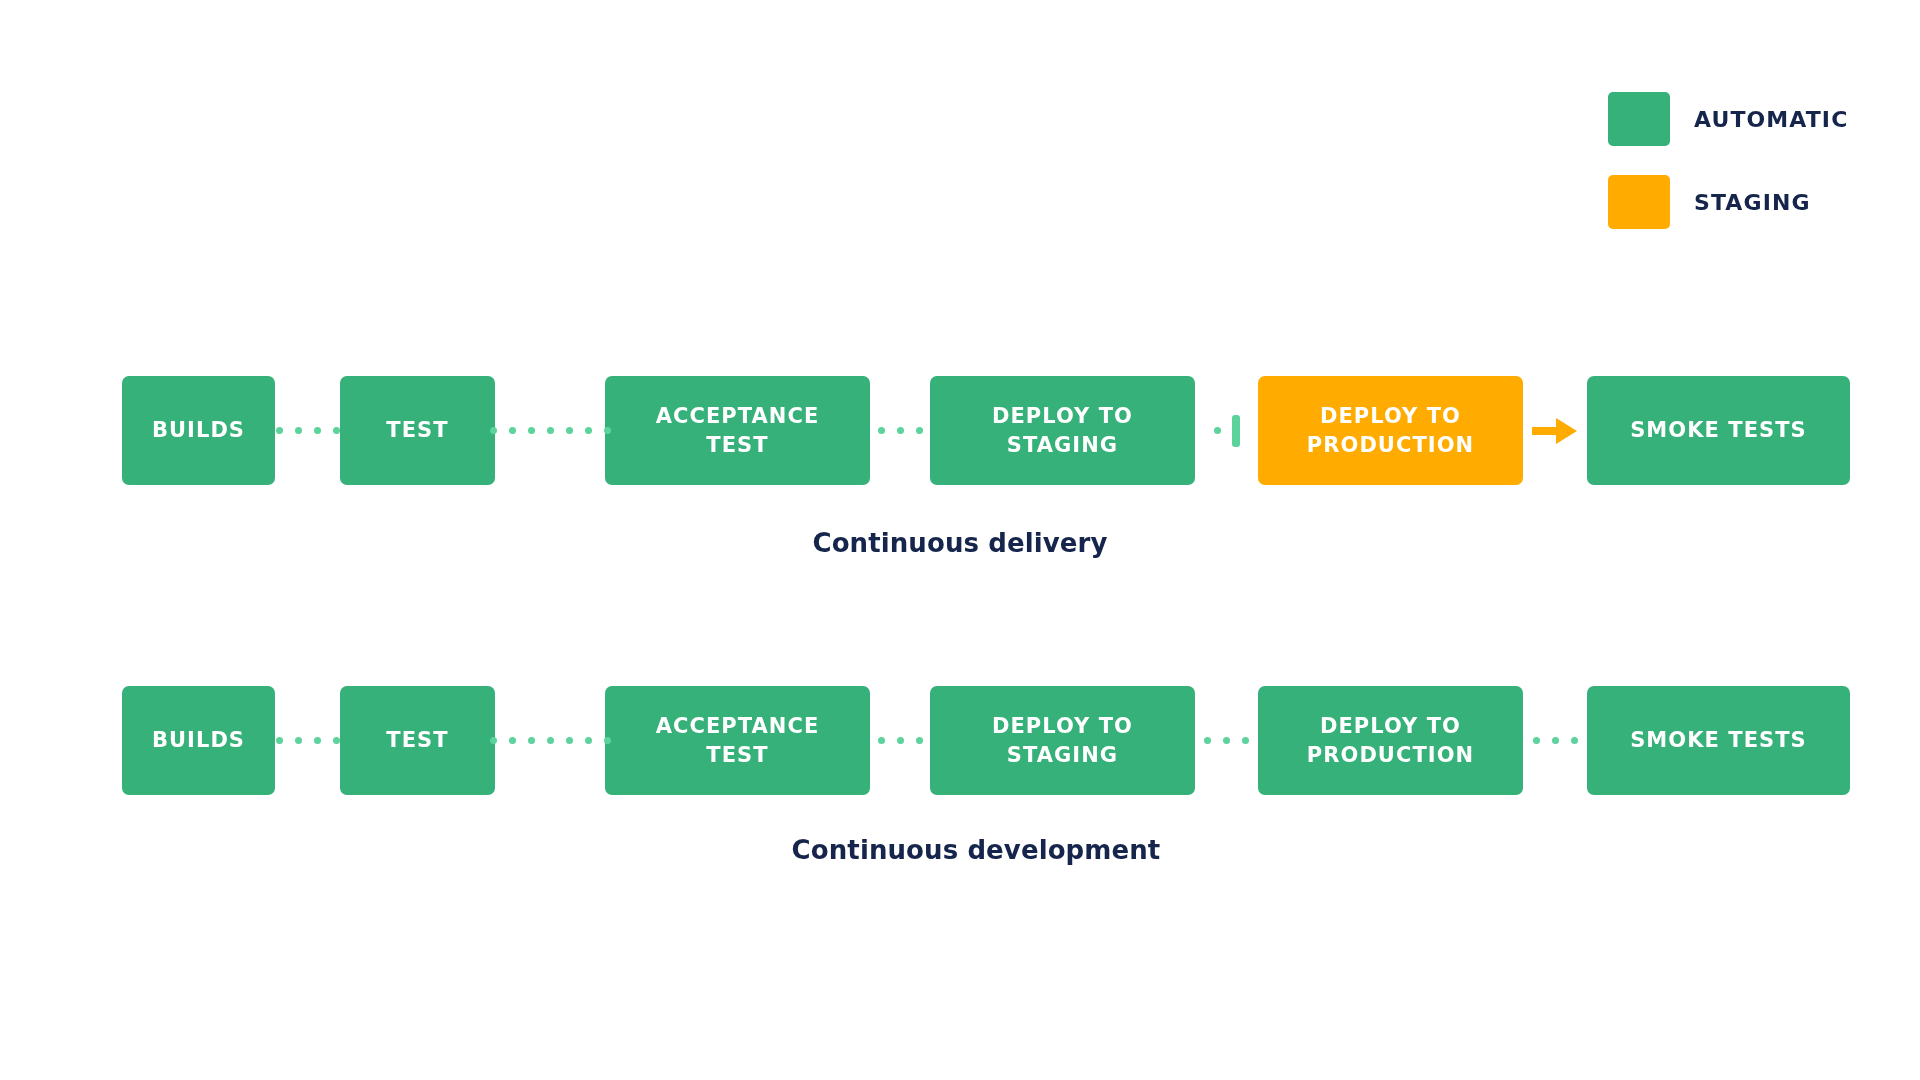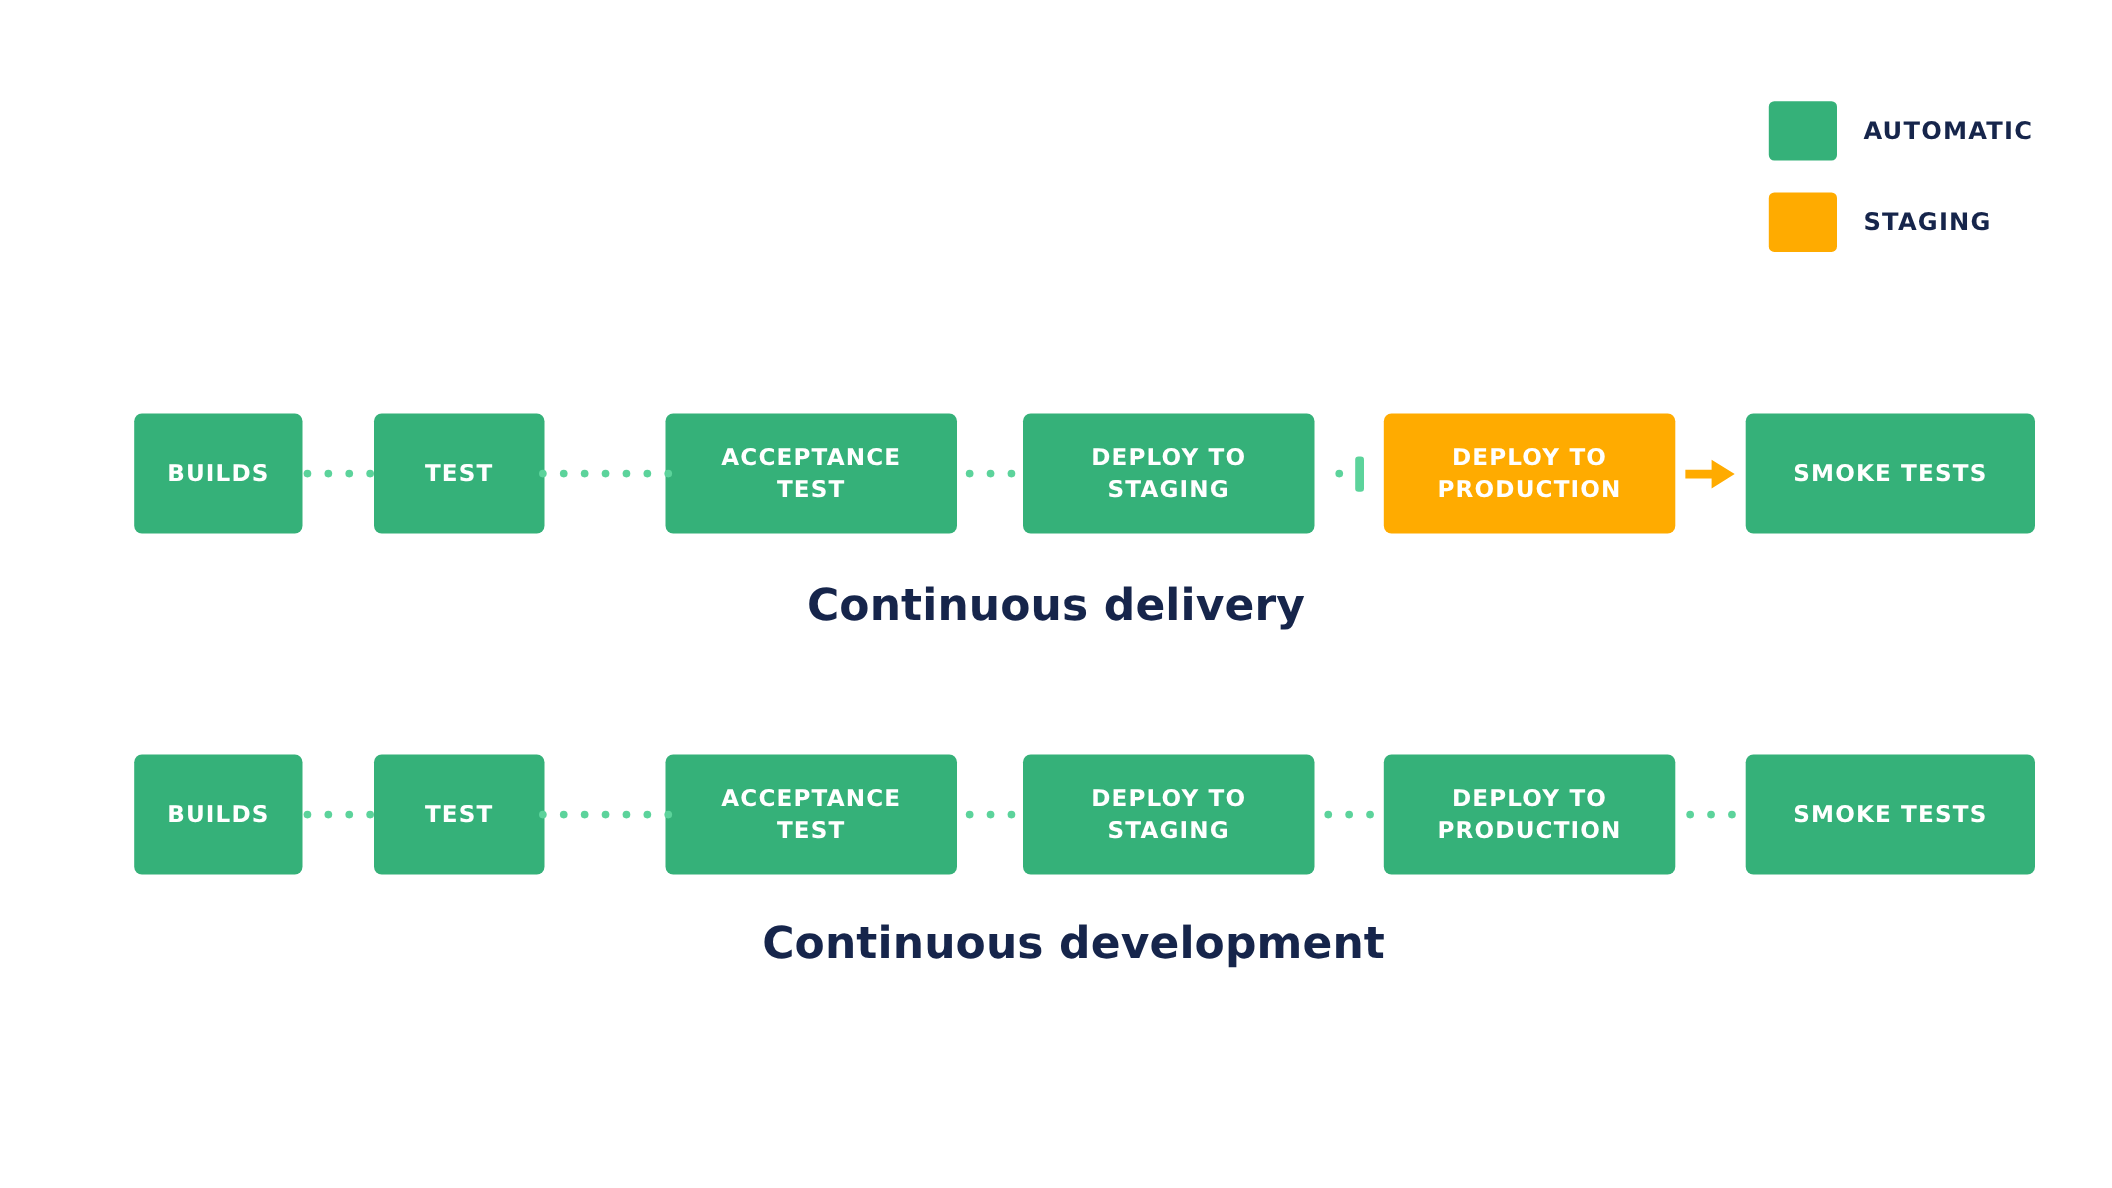--- a/index.html
+++ b/index.html
@@ -138,21 +138,21 @@
   }
   .arrow svg { display: block; }
 
   
   .caption {
     position: absolute;
     left: 0;
     width: 1920px;
     text-align: center;
     color: #16254b;
-    font-size: 40px;
+    font-size: 26px;
     font-weight: 700;
     letter-spacing: 0.1px;
   }
   .caption-row1 { top: 528px; }
   .caption-row2 { top: 835px; margin-left: 16px; }
 </style>
 </head>
 <body>
 
 <div class="legend">

